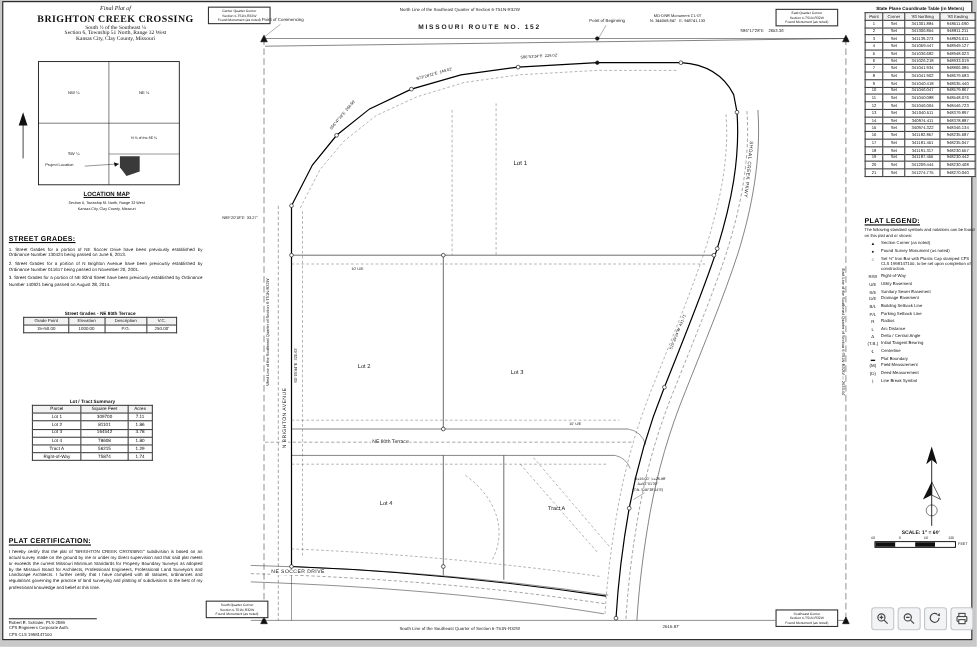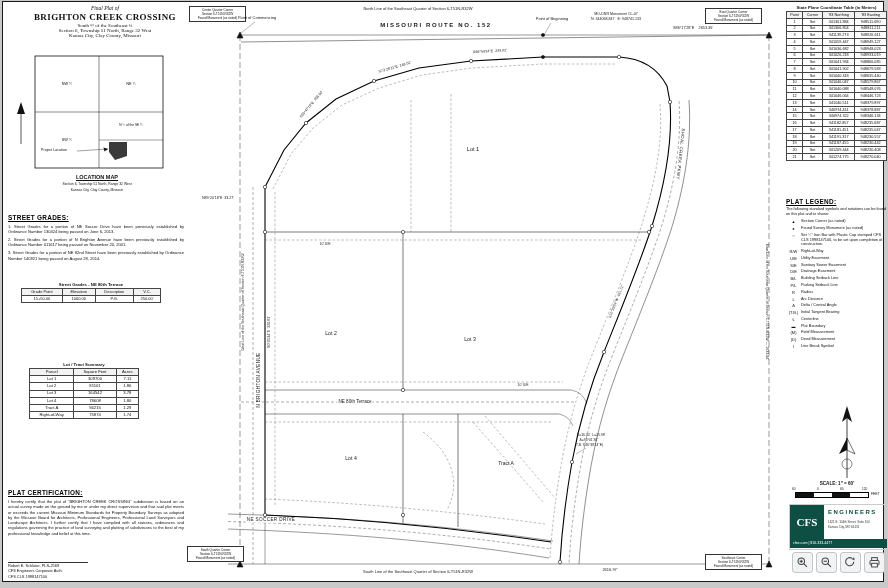--- a/index.html
+++ b/index.html
@@ -475,27 +475,20 @@
       <div class="abs" style="left:8px;top:5px;width:72px;height:3.5px;border:.5px solid #000;display:flex">
         <div style="flex:1;background:#111"></div>
           <div style="flex:1;background:#fff"></div>
         <div style="flex:1;background:#111"></div>
           <div style="flex:1;background:#fff"></div>
       </div>
       <span class="abs" style="left:84px;top:5px;font-size:3.4px">FEET</span>
     </div>
   </div>
 
-  <div class="abs" style="left:786px;top:502px;width:97px;height:44px;z-index:6;border:.5px solid #ccc">
-    <div class="abs" style="left:0;top:0;width:34px;height:34px;background:#0d4f43;color:#fff;display:flex;align-items:center;justify-content:center;font-family:'Liberation Serif',serif;font-weight:bold;font-size:11px">CFS</div>
-    <div class="abs" style="left:38px;top:4px;font-size:6px;font-weight:bold;letter-spacing:1.5px;color:#0d4f43">ENGINEERS</div>
-    <div class="abs" style="left:38px;top:15px;font-size:3px;color:#333">1421 E. 104th Street, Suite 100</div>
-    <div class="abs" style="left:38px;top:20px;font-size:3px;color:#333">Kansas City, MO 64131</div>
-    <div id="firm-bar">cfse.com  |  816.333.4477</div>
-  </div>
 
   <div class="abs" id="toolbar" style="left:789px;top:550px">
     <button class="tb-btn" title="Zoom in">
       <svg width="13" height="13" viewBox="0 0 16 16" fill="none" stroke="#444" stroke-width="1.3">
         <circle cx="6.5" cy="6.5" r="4"></circle>
           <line x1="9.5" y1="9.5" x2="13.5" y2="13.5"></line>
         <line x1="4.5" y1="6.5" x2="8.5" y2="6.5"></line>
           <line x1="6.5" y1="4.5" x2="6.5" y2="8.5"></line>
       </svg>
     </button>

